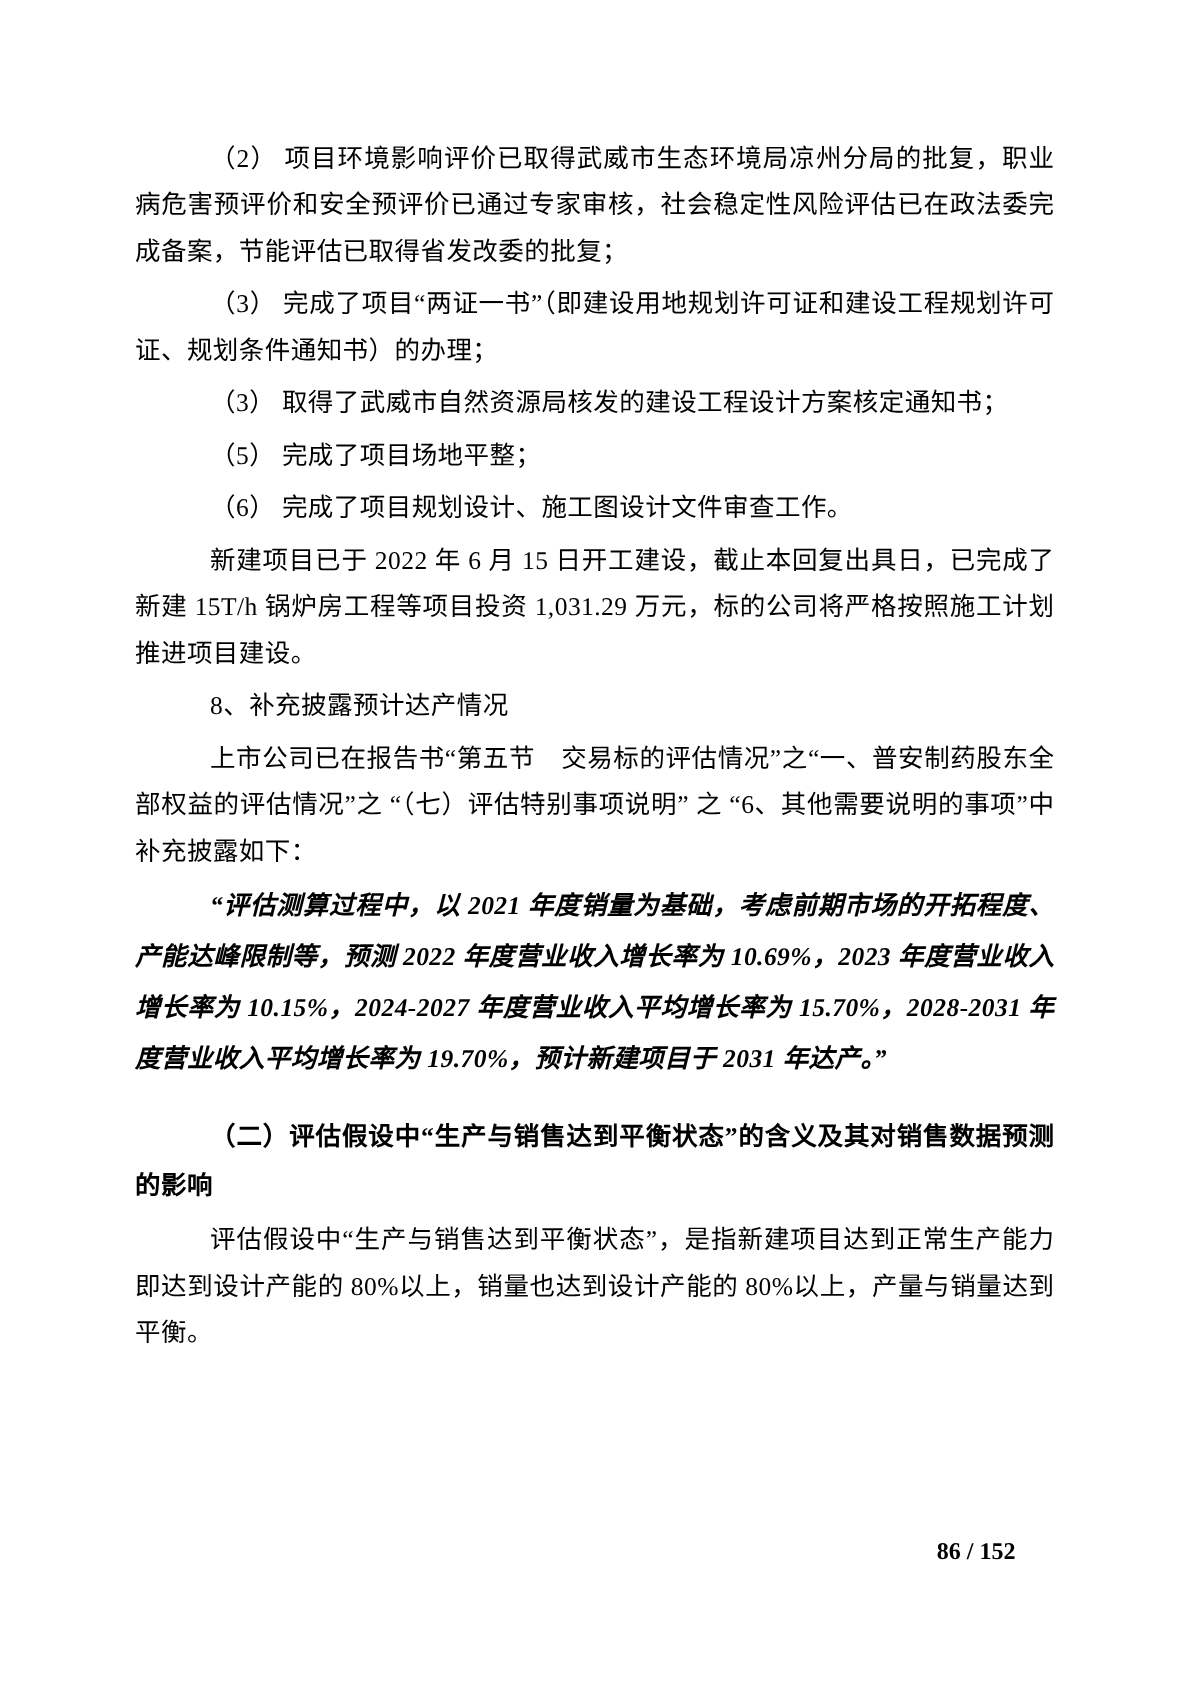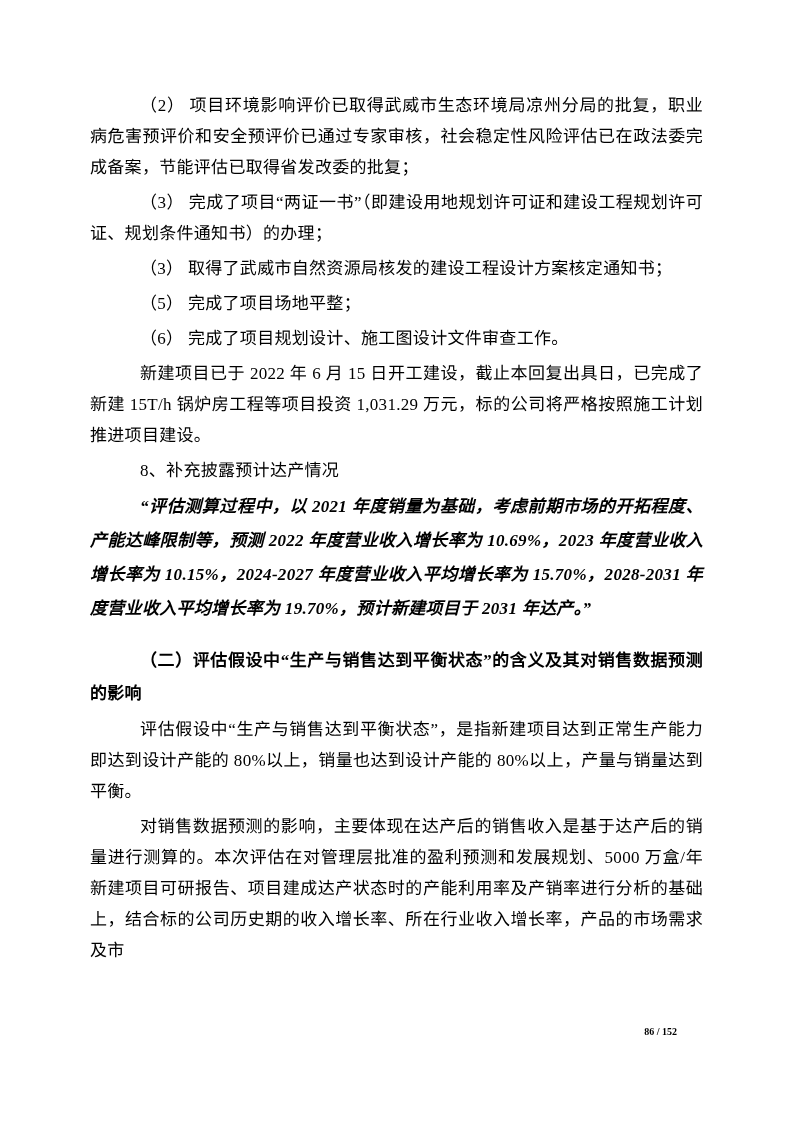--- a/index.html
+++ b/index.html
@@ -43,37 +43,37 @@
   }
   .heading {
     font-weight: bold;
     margin-top: 18px;
     line-height: 33px;
   }
   .footer {
     position: absolute;
     top: 1026px;
     right: 116px;
-    font-size: 10px;
+    font-size: 16px;
     font-weight: bold;
     font-family: "Liberation Serif", "DejaVu Serif", serif;
     color: #000000;
   }
 </style>
 </head>
 <body>
 
 <div class="page">
   <div class="content">
     <p class="para">（2） 项目环境影响评价已取得武威市生态环境局凉州分局的批复，职业病危害预评价和安全预评价已通过专家审核，社会稳定性风险评估已在政法委完成备案，节能评估已取得省发改委的批复；</p>
     <p class="para">（3） 完成了项目“两证一书”（即建设用地规划许可证和建设工程规划许可证、规划条件通知书）的办理；</p>
     <p class="para">（3） 取得了武威市自然资源局核发的建设工程设计方案核定通知书；</p>
     <p class="para">（5） 完成了项目场地平整；</p>
     <p class="para">（6） 完成了项目规划设计、施工图设计文件审查工作。</p>
     <p class="para">新建项目已于 2022 年 6 月 15 日开工建设，截止本回复出具日，已完成了新建 15T/h 锅炉房工程等项目投资 1,031.29 万元，标的公司将严格按照施工计划推进项目建设。</p>
     <p class="para subhead">8、补充披露预计达产情况</p>
+    <p class="para">上市公司已在报告书“第五节　交易标的评估情况”之“一、普安制药股东全部权益的评估情况”之 “（七）评估特别事项说明” 之 “6、其他需要说明的事项”中补充披露如下：</p>
     <p class="para quote">“评估测算过程中，以 2021 年度销量为基础，考虑前期市场的开拓程度、产能达峰限制等，预测 2022 年度营业收入增长率为 10.69%，2023 年度营业收入增长率为 10.15%，2024-2027 年度营业收入平均增长率为 15.70%，2028-2031 年度营业收入平均增长率为 19.70%，预计新建项目于 2031 年达产。”</p>
     <p class="para heading">（二）评估假设中“生产与销售达到平衡状态”的含义及其对销售数据预测的影响</p>
     <p class="para">评估假设中“生产与销售达到平衡状态”，是指新建项目达到正常生产能力即达到设计产能的 80%以上，销量也达到设计产能的 80%以上，产量与销量达到平衡。</p>
-    <p class="para">对销售数据预测的影响，主要体现在达产后的销售收入是基于达产后的销量进行测算的。本次评估在对管理层批准的盈利预测和发展规划、5000 万盒/年新建项目可研报告、项目建成达产状态时的产能利用率及产销率进行分析的基础上，结合标的公司历史期的收入增长率、所在行业收入增长率，产品的市场需求及市</p>
   </div>
   <div class="footer">86 / 152</div>
 </div>
 
 </body></html>

